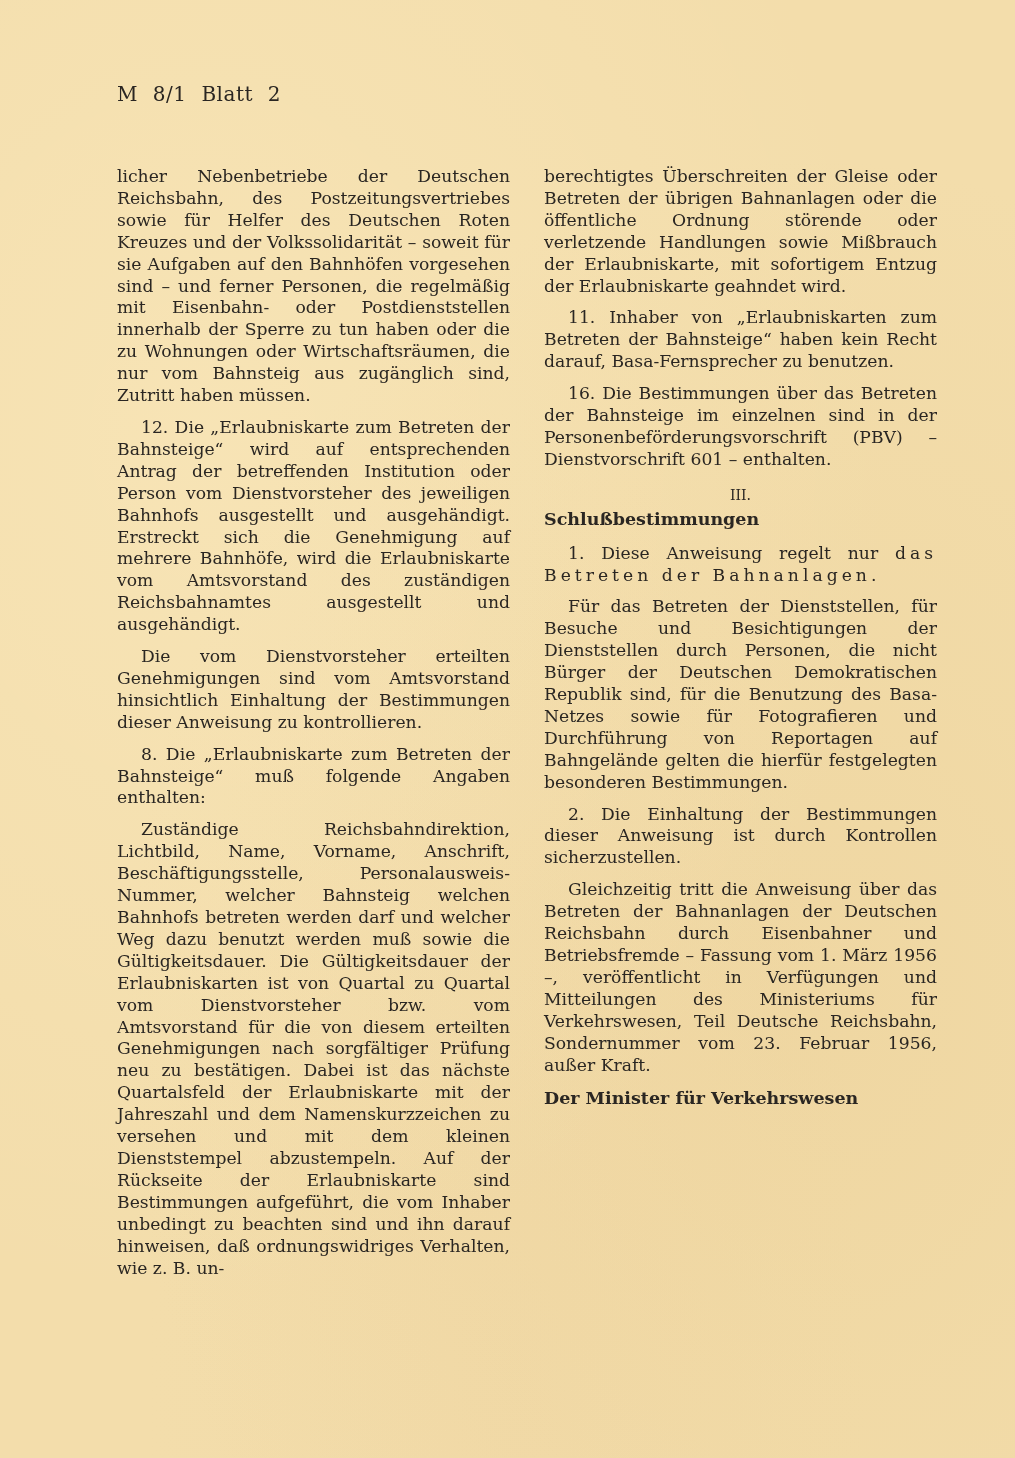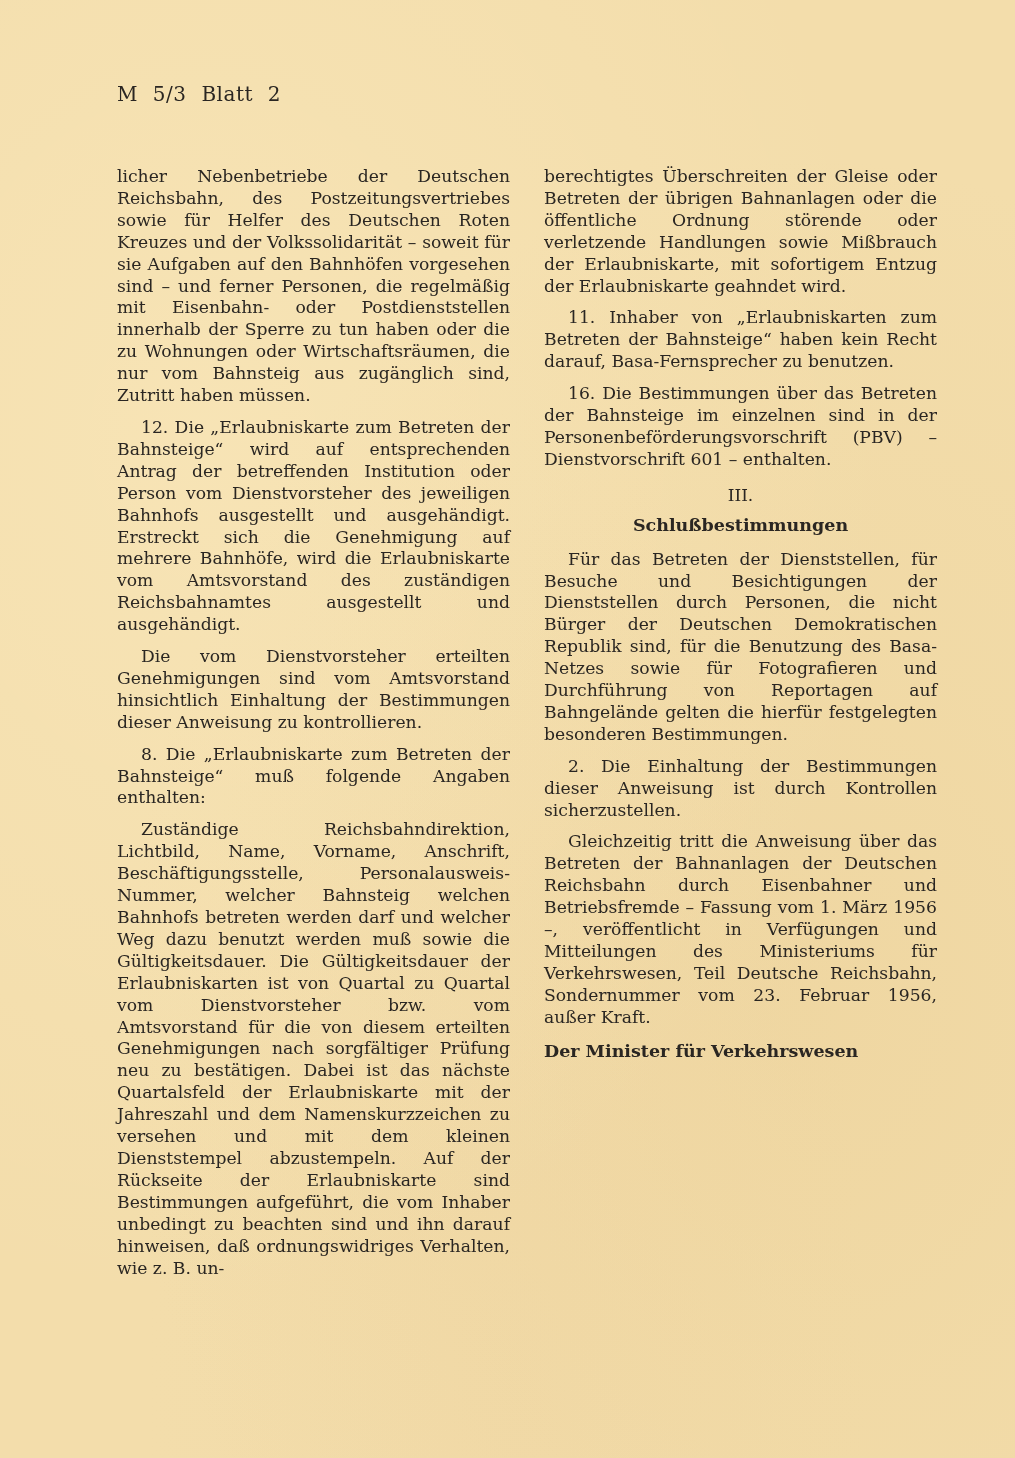--- a/index.html
+++ b/index.html
@@ -22,47 +22,48 @@
   .col {
     position: absolute; top: 146px; width: 393px;
     font-size: 17.2px; line-height: 21.9px;
     text-align: justify; hyphens: none;
   }
   .col-left { left: 117px; }
   .col-right { left: 544px; top: 146px; }
   .col p { margin: 0 0 10px 0; }
   .col p.indent { text-indent: 24px; }
   .col p.cont { text-indent: 0; margin-top: 20px; }
-  .section-num { text-align: center; margin: 14px 0 8px 0; font-size: 17px; }
-  .section-title { text-align: center; font-weight: bold; font-size: 17.5px; margin: 0 0 12px 0; }
+  .section-num { text-align: center; margin: 14px 0 2px 0; font-size: 14px; }
+  .section-title { font-weight: bold; font-size: 17.5px; margin: 0 0 12px 0; }
   .spaced { letter-spacing: 4px; }
   .signature { text-align: left; font-weight: bold; margin: 12px 0 2px 0; font-size: 17.5px; }
   .signer { text-align: center; letter-spacing: 5px; }
 </style>
 </head>
 <body>
 
 <div class="page">
   <div class="header">
-    <span>M 5/3</span>
+    <span>M 8/1</span>
     <span>Blatt 2</span>
   </div>
 
   <div class="col col-left">
     <p class="cont">licher Nebenbetriebe der Deutschen Reichsbahn, des Postzeitungsvertriebes sowie für Helfer des Deutschen Roten Kreuzes und der Volkssolidarität – soweit für sie Aufgaben auf den Bahnhöfen vorgesehen sind – und ferner Personen, die regelmäßig mit Eisenbahn- oder Postdienststellen innerhalb der Sperre zu tun haben oder die zu Wohnungen oder Wirtschaftsräumen, die nur vom Bahnsteig aus zugänglich sind, Zutritt haben müssen.</p>
     <p class="indent">12. Die „Erlaubniskarte zum Betreten der Bahnsteige“ wird auf entsprechenden Antrag der betreffenden Institution oder Person vom Dienstvorsteher des jeweiligen Bahnhofs ausgestellt und ausgehändigt. Erstreckt sich die Genehmigung auf mehrere Bahnhöfe, wird die Erlaubniskarte vom Amtsvorstand des zuständigen Reichsbahnamtes ausgestellt und ausgehändigt.</p>
     <p class="indent">Die vom Dienstvorsteher erteilten Genehmigungen sind vom Amtsvorstand hinsichtlich Einhaltung der Bestimmungen dieser Anweisung zu kontrollieren.</p>
     <p class="indent">8. Die „Erlaubniskarte zum Betreten der Bahnsteige“ muß folgende Angaben enthalten:</p>
     <p class="indent">Zuständige Reichsbahndirektion, Lichtbild, Name, Vorname, Anschrift, Beschäftigungsstelle, Personalausweis-Nummer, welcher Bahnsteig welchen Bahnhofs betreten werden darf und welcher Weg dazu benutzt werden muß sowie die Gültigkeitsdauer. Die Gültigkeitsdauer der Erlaubniskarten ist von Quartal zu Quartal vom Dienstvorsteher bzw. vom Amtsvorstand für die von diesem erteilten Genehmigungen nach sorgfältiger Prüfung neu zu bestätigen. Dabei ist das nächste Quartalsfeld der Erlaubniskarte mit der Jahreszahl und dem Namenskurzzeichen zu versehen und mit dem kleinen Dienststempel abzustempeln. Auf der Rückseite der Erlaubniskarte sind Bestimmungen aufgeführt, die vom Inhaber unbedingt zu beachten sind und ihn darauf hinweisen, daß ordnungswidriges Verhalten, wie z. B. un-</p>
   </div>
 
   <div class="col col-right">
     <p class="cont">berechtigtes Überschreiten der Gleise oder Betreten der übrigen Bahnanlagen oder die öffentliche Ordnung störende oder verletzende Handlungen sowie Mißbrauch der Erlaubniskarte, mit sofortigem Entzug der Erlaubniskarte geahndet wird.</p>
     <p class="indent">11. Inhaber von „Erlaubniskarten zum Betreten der Bahnsteige“ haben kein Recht darauf, Basa-Fernsprecher zu benutzen.</p>
     <p class="indent">16. Die Bestimmungen über das Betreten der Bahnsteige im einzelnen sind in der Personenbeförderungsvorschrift (PBV) – Dienstvorschrift 601 – enthalten.</p>
     <div class="section-num">III.</div>
     <div class="section-title">Schlußbestimmungen</div>
+    <p class="indent"><span>1. Diese Anweisung regelt nur </span><span class="spaced">das Betreten der Bahnanlagen</span><span>.</span></p>
     <p class="indent">Für das Betreten der Dienststellen, für Besuche und Besichtigungen der Dienststellen durch Personen, die nicht Bürger der Deutschen Demokratischen Republik sind, für die Benutzung des Basa-Netzes sowie für Fotografieren und Durchführung von Reportagen auf Bahngelände gelten die hierfür festgelegten besonderen Bestimmungen.</p>
     <p class="indent">2. Die Einhaltung der Bestimmungen dieser Anweisung ist durch Kontrollen sicherzustellen.</p>
     <p class="indent">Gleichzeitig tritt die Anweisung über das Betreten der Bahnanlagen der Deutschen Reichsbahn durch Eisenbahner und Betriebsfremde – Fassung vom 1. März 1956 –, veröffentlicht in Verfügungen und Mitteilungen des Ministeriums für Verkehrswesen, Teil Deutsche Reichsbahn, Sondernummer vom 23. Februar 1956, außer Kraft.</p>
     <div class="signature">Der Minister für Verkehrswesen</div>
   </div>
 </div>
 
 </body></html>

